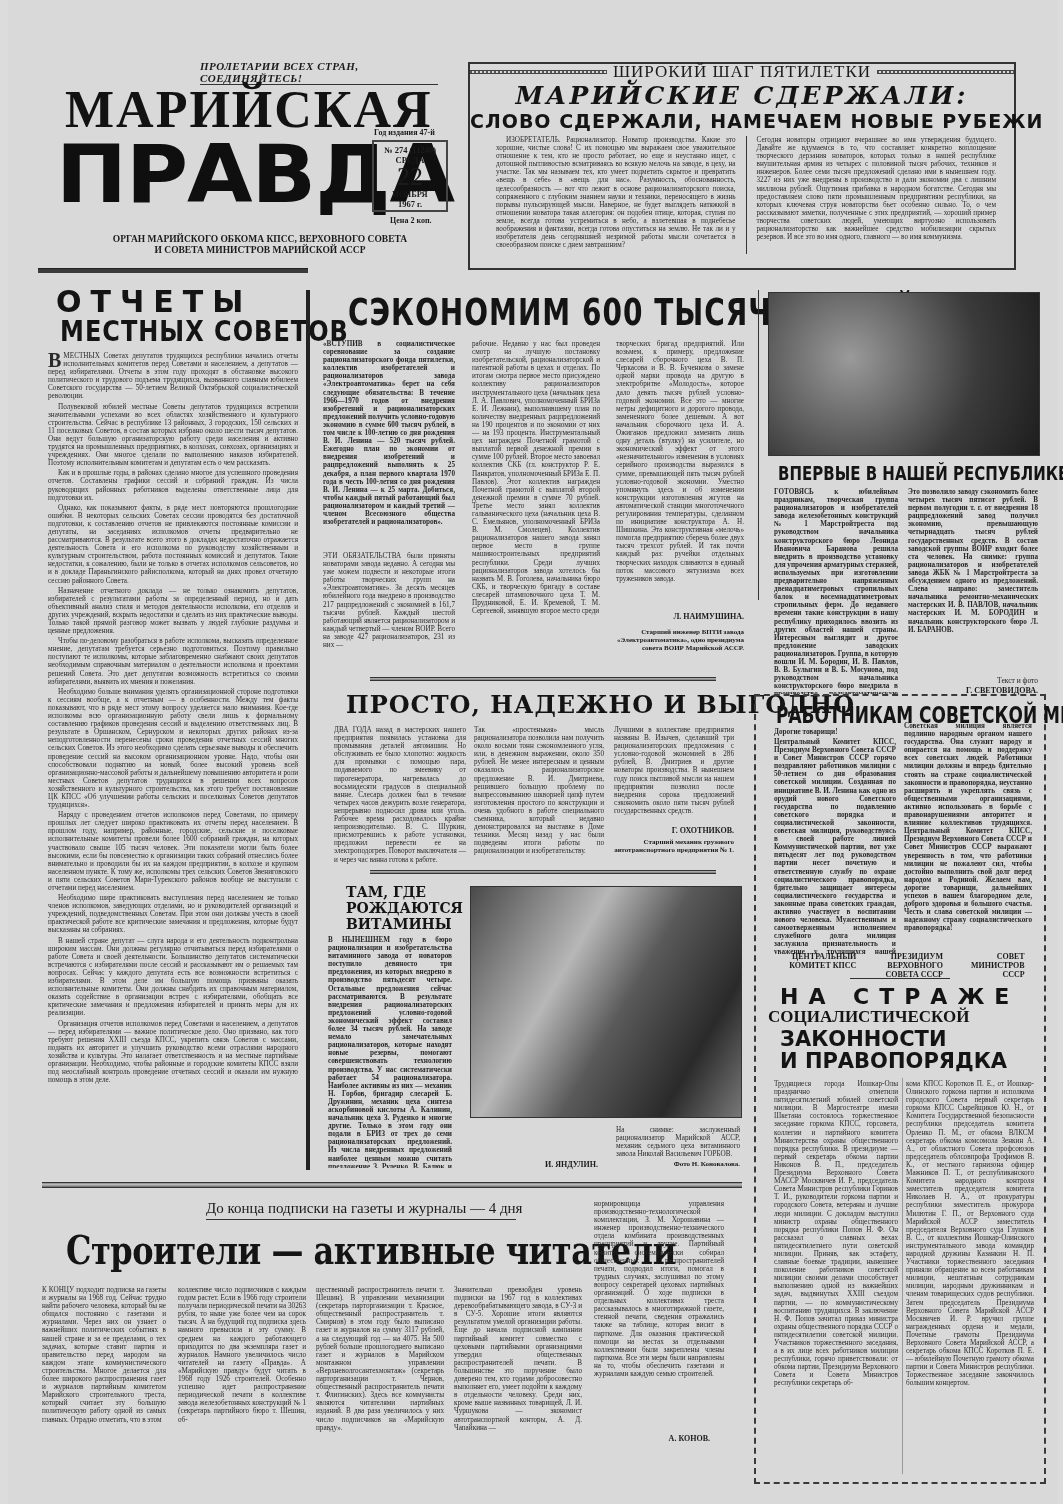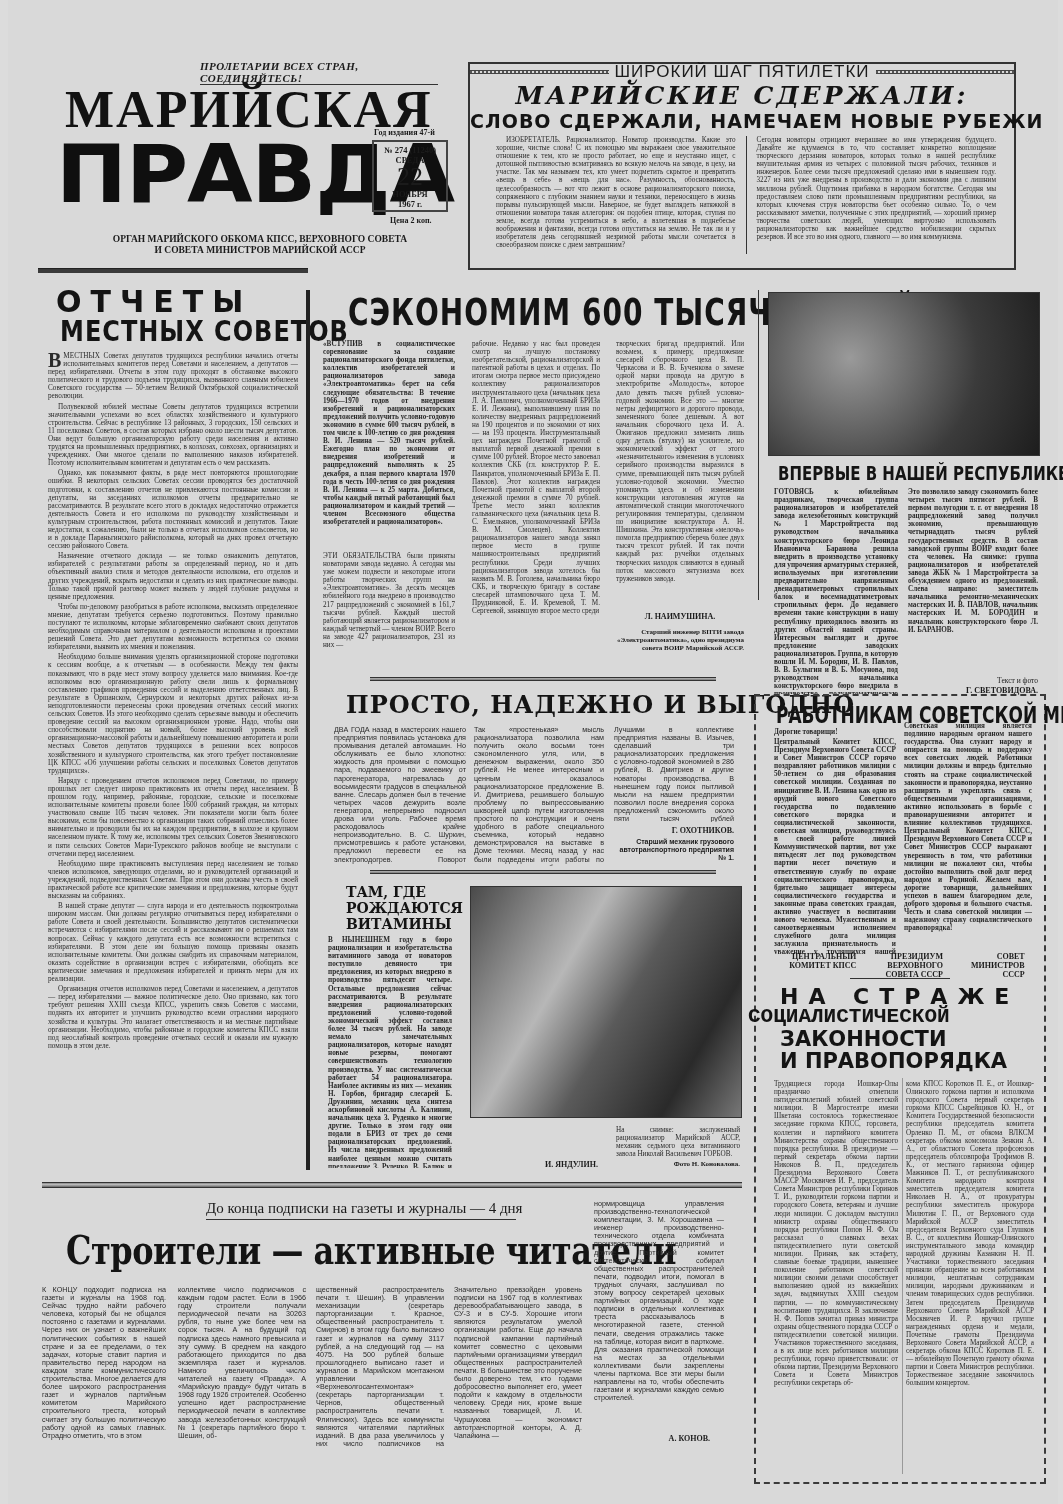--- a/index.html
+++ b/index.html
@@ -12,21 +12,21 @@
     overflow: hidden;
   }
   .page {
     position: absolute; left: 8px; top: 0; width: 1050px; height: 1504px;
     background: #d9d9d9;
   }
   .abs { position: absolute; }
   .txt { font-size: 7.2px; line-height: 8.1px; text-align: justify; color: #2a2a2a; }
   .txt p { text-indent: 10px; margin-bottom: 2px; }
   .bold { font-weight: bold; }
-  .cond { font-family: Liberation Sans, sans-serif; }
+  .cond { font-family: Liberation Serif, serif; }
   .dropcap { float: left; font-size: 20px; line-height: 16px; font-weight: bold; margin-right: 2px; }
 
   
   .motto { font-style: italic; font-size: 11px; font-weight: bold; letter-spacing: 0.5px; border-bottom: 1px solid #333; }
   .title1 { font-family: "Liberation Serif", serif; font-weight: 900; font-size: 52px; letter-spacing: 2px; line-height: 52px; color: #121212; }
   .title2 { font-family: "DejaVu Sans", sans-serif; font-weight: 900; font-size: 80px; letter-spacing: -1px; line-height: 74px; color: #0f0f0f; transform: scaleX(1.06); transform-origin: left; }
   .datebox { border: 2px solid #444; text-align: center; font-weight: bold; font-size: 8.5px; line-height: 10px; padding: 3px 2px; }
   .datebox .day { font-size: 26px; line-height: 24px; font-weight: normal; }
   .organ { font-weight: bold; font-size: 9.5px; text-align: center; line-height: 11px; }
 
@@ -81,37 +81,38 @@
     </div>
   </div>
 
   <div class="abs rule-thick" style="left:30px;top:268px;width:270px;"></div>
 
   <div class="abs headline" style="left:48px;top:284px;font-size:30px;letter-spacing:9px;">ОТЧЕТЫ</div>
   <div class="abs headline cond" style="left:52px;top:318px;font-size:24px;letter-spacing:1px;transform:scaleY(1.15);">МЕСТНЫХ СОВЕТОВ</div>
   <div class="abs txt" style="left:40px;top:352px;width:250px;height:820px;overflow:hidden;">
     <p style="text-indent:0;"><span class="dropcap">В</span><span>МЕСТНЫХ Советах депутатов трудящихся республики начались отчеты исполнительных комитетов перед Советами и населением, а депутатов — перед избирателями. Отчеты в этом году проходят в обстановке высокого политического и трудового подъема трудящихся, вызванного славным юбилеем Советского государства — 50-летием Великой Октябрьской социалистической революции.</span></p>
     <p>Полувековой юбилей местные Советы депутатов трудящихся встретили значительными успехами во всех областях хозяйственного и культурного строительства. Сейчас в республике 13 районных, 3 городских, 150 сельских и 11 поселковых Советов, в состав которых избрано около шести тысяч депутатов. Они ведут большую организаторскую работу среди населения и активно трудятся на промышленных предприятиях, в колхозах, совхозах, организациях и учреждениях. Они многое сделали по выполнению наказов избирателей. Поэтому исполнительным комитетам и депутатам есть о чем рассказать.</p>
+    <p>Как и в прошлые годы, в районах сделано многое для успешного проведения отчетов. Составлены графики сессий и собраний граждан. Из числа руководящих районных работников выделены ответственные лица для подготовки их.</p>
     <p>Однако, как показывают факты, в ряде мест повторяются прошлогодние ошибки. В некоторых сельских Советах сессии проводятся без достаточной подготовки, к составлению отчетов не привлекаются постоянные комиссии и депутаты, на заседаниях исполкомов отчеты предварительно не рассматриваются. В результате всего этого в докладах недостаточно отражается деятельность Совета и его исполкома по руководству хозяйственным и культурным строительством, работа постоянных комиссий и депутатов. Такие недостатки, к сожалению, были не только в отчетах исполкомов сельсоветов, но и в докладе Параньгинского райисполкома, который на днях провел отчетную сессию районного Совета.</p>
     <p>Назначение отчетного доклада — не только ознакомить депутатов, избирателей с результатами работы за определенный период, но и дать объективный анализ стиля и методов деятельности исполкома, его отделов и других учреждений, вскрыть недостатки и сделать из них практические выводы. Только такой прямой разговор может вызвать у людей глубокие раздумья и ценные предложения.</p>
     <p>Чтобы по-деловому разобраться в работе исполкома, высказать определенное мнение, депутатам требуется серьезно подготовиться. Поэтому правильно поступают те исполкомы, которые заблаговременно снабжают своих депутатов необходимым справочным материалом о деятельности исполкома и проектами решений Совета. Это дает депутатам возможность встретиться со своими избирателями, выявить их мнения и пожелания.</p>
     <p>Необходимо больше внимания уделять организационной стороне подготовки к сессиям вообще, а к отчетным — в особенности. Между тем факты показывают, что в ряде мест этому вопросу уделяется мало внимания. Кое-где исполкомы всю организационную работу свели лишь к формальному составлению графиков проведения сессий и выделению ответственных лиц. В результате в Оршанском, Сернурском и некоторых других районах из-за неподготовленности перенесены сроки проведения отчетных сессий многих сельских Советов. Из этого необходимо сделать серьезные выводы и обеспечить проведение сессий на высоком организационном уровне. Надо, чтобы они способствовали поднятию на новый, более высокий уровень всей организационно-массовой работы и дальнейшему повышению авторитета и роли местных Советов депутатов трудящихся в решении всех вопросов хозяйственного и культурного строительства, как этого требует постановление ЦК КПСС «Об улучшении работы сельских и поселковых Советов депутатов трудящихся».</p>
     <p>Наряду с проведением отчетов исполкомов перед Советами, по примеру прошлых лет следует широко практиковать их отчеты перед населением. В прошлом году, например, районные, городские, сельские и поселковые исполнительные комитеты провели более 1600 собраний граждан, на которых участвовало свыше 105 тысяч человек. Эти показатели могли быть более высокими, если бы повсеместно к организации таких собраний отнеслись более внимательно и проводили бы их на каждом предприятии, в колхозе и крупном населенном пункте. К тому же, исполкомы трех сельских Советов Звениговского и пяти сельских Советов Мари-Турекского районов вообще не выступали с отчетами перед населением.</p>
     <p>Необходимо шире практиковать выступления перед населением не только членов исполкомов, заведующих отделами, но и руководителей организаций и учреждений, подведомственных Советам. При этом они должны учесть в своей практической работе все критические замечания и предложения, которые будут высказаны на собраниях.</p>
     <p>В нашей стране депутат — слуга народа и его деятельность подконтрольна широким массам. Они должны регулярно отчитываться перед избирателями о работе Совета и своей деятельности. Большинство депутатов систематически встречаются с избирателями после сессий и рассказывают им о решаемых там вопросах. Сейчас у каждого депутата есть все возможности встретиться с избирателями. В этом деле им большую помощь призваны оказать исполнительные комитеты. Они должны снабдить их справочным материалом, оказать содействие в организации встреч с избирателями, обобщать все критические замечания и предложения избирателей и принять меры для их реализации.</p>
     <p>Организация отчетов исполкомов перед Советами и населением, а депутатов — перед избирателями — важное политическое дело. Оно призвано, как того требуют решения XXIII съезда КПСС, укрепить связь Советов с массами, поднять их авторитет и улучшить руководство всеми отраслями народного хозяйства и культуры. Это налагает ответственность и на местные партийные организации. Необходимо, чтобы районные и городские комитеты КПСС взяли под неослабный контроль проведение отчетных сессий и оказали им нужную помощь в этом деле.</p>
   </div>
   <div class="abs vbar" style="left:298px;top:290px;height:880px;"></div>
 
   <div class="abs headline cond" style="left:340px;top:290px;font-size:28px;letter-spacing:1px;transform:scaleY(1.35);transform-origin:top;">СЭКОНОМИМ 600 ТЫСЯЧ РУБЛЕЙ</div>
   <div class="abs txt bold" style="left:315px;top:340px;width:132px;height:208px;overflow:hidden;">«ВСТУПИВ в социалистическое соревнование за создание рационализаторского фонда пятилетки, коллектив изобретателей и рационализаторов завода «Электроавтоматика» берет на себя следующие обязательства: В течение 1966—1970 годов от внедрения изобретений и рационализаторских предложений получить условно-годовую экономию в сумме 600 тысяч рублей, в том числе к 100-летию со дня рождения В. И. Ленина — 520 тысяч рублей. Ежегодно план по экономии от внедрения изобретений и рацпредложений выполнять к 25 декабря, а план первого квартала 1970 года в честь 100-летия со дня рождения В. И. Ленина — к 25 марта. Добиться, чтобы каждый пятый работающий был рационализатором и каждый третий — членом Всесоюзного общества изобретателей и рационализаторов».</div>
   <div class="abs txt" style="left:315px;top:552px;width:132px;height:118px;overflow:hidden;">ЭТИ ОБЯЗАТЕЛЬСТВА были приняты новаторами завода недавно. А сегодня мы уже можем подвести и некоторые итоги работы творческих групп на «Электроавтоматике». За десять месяцев юбилейного года внедрено в производство 217 рацпредложений с экономией в 161,7 тысячи рублей. Каждый шестой работающий является рационализатором и каждый четвертый — членом ВОИР. Всего на заводе 427 рационализаторов, 231 из них —</div>
   <div class="abs txt" style="left:464px;top:340px;width:128px;height:330px;overflow:hidden;">рабочие. Недавно у нас был проведен смотр на лучшую постановку изобретательской, рационализаторской и патентной работы в цехах и отделах. По итогам смотра первое место присуждено коллективу рационализаторов инструментального цеха (начальник цеха Л. А. Павлович, уполномоченный БРИЗа Е. И. Лежнин), выполнившему план по количеству внедренных рацпредложений на 190 процентов и по экономии от них — на 193 процента. Инструментальный цех награжден Почетной грамотой с выплатой первой денежной премии в сумме 100 рублей. Второе место завоевал коллектив СКБ (гл. конструктор Р. Е. Панкратов, уполномоченный БРИЗа Е. П. Павлов). Этот коллектив награжден Почетной грамотой с выплатой второй денежной премии в сумме 70 рублей. Третье место занял коллектив гальванического цеха (начальник цеха В. С. Емельянов, уполномоченный БРИЗа В. М. Смолецев). Коллектив рационализаторов нашего завода занял первое место в группе машиностроительных предприятий республики. Среди лучших рационализаторов завода хотелось бы назвать М. В. Гоголева, начальника бюро СКБ, и творческую бригаду в составе слесарей штамповочного цеха Т. М. Прудниковой, Е. И. Кремевой, Т. М. Сергеевой, занявшую второе место среди</div>
   <div class="abs txt" style="left:608px;top:340px;width:128px;height:262px;overflow:hidden;">творческих бригад предприятий. Или возьмем, к примеру, предложение слесарей сборочного цеха В. П. Черкасова и В. В. Бученкова о замене одной марки провода на другую в электробритве «Молодость», которое дало девять тысяч рублей условно-годовой экономии. Все это — многие метры дефицитного и дорогого провода, замененного более дешевым. А вот начальник сборочного цеха И. А. Ожиганов предложил заменить лишь одну деталь (втулку) на усилителе, но экономический эффект от этого «незначительного» изменения в условиях серийного производства выразился в сумме, превышающей пять тысяч рублей условно-годовой экономии. Уместно упомянуть здесь и об изменении конструкции изготовления жгутов на автоматической станции многоточечного регулирования температуры, сделанном по инициативе конструктора А. Н. Шишкина. Эта конструктивная «мелочь» помогла предприятию сберечь более двух тысяч трехсот рублей. И так почти каждый раз: ручейки отдельных творческих находок сливаются в единый поток массового энтузиазма всех тружеников завода.</div>
-  <div class="abs sig" style="left:608px;top:612px;width:128px;text-align:center;">Л. НАИМУШИНА.</div>
+  <div class="abs sig" style="left:608px;top:612px;width:128px;">Л. НАИМУШИНА.</div>
   <div class="abs sig" style="left:608px;top:628px;width:128px;font-size:7px;line-height:8px;">Старший инженер БПТИ завода «Электроавтоматика», одно президиума совета ВОИР Марийской АССР.</div>
 
   <div class="abs rule-gray" style="left:362px;top:677px;width:346px;height:4px;"></div>
 
   <div class="abs headline" style="left:338px;top:690px;font-size:24px;font-family:'DejaVu Serif',serif;letter-spacing:1px;">ПРОСТО, НАДЕЖНО И ВЫГОДНО</div>
   <div class="abs txt cond" style="left:326px;top:726px;width:132px;height:140px;overflow:hidden;">ДВА ГОДА назад в мастерских нашего предприятия появилась установка для промывания деталей автомашин. Но обслуживать ее было хлопотно: жидкость для промывки с помощью пара, подаваемого по змеевику от парогенератора, нагревалась до восьмидесяти градусов в специальной ванне. Слесарь должен был в течение четырех часов дежурить возле генератора, непрерывно подносил дрова или уголь. Рабочее время расходовалось крайне непроизводительно. В. С. Шуркин, присмотревшись к работе установки, предложил перевести ее на электроподогрев. Поворот выключателя — и через час ванна готова к работе.</div>
   <div class="abs txt cond" style="left:466px;top:726px;width:130px;height:140px;overflow:hidden;">Так «простенькая» мысль рационализатора позволила нам получить около восьми тонн сэкономленного угля, или, в денежном выражении, около 350 рублей. Не менее интересным и ценным оказалось рационализаторское предложение В. И. Дмитриева, решившего большую проблему по выпрессовыванию шкворней цапф путем изготовления простого по конструкции и очень удобного в работе специального съемника, который недавно демонстрировался на выставке в Доме техники. Месяц назад у нас были подведены итоги работы по рационализации и изобретательству.</div>
   <div class="abs txt cond" style="left:606px;top:726px;width:120px;height:96px;overflow:hidden;">Лучшими в коллективе предприятия названы В. Изычев, сделавший три рационализаторских предложения с условно-годовой экономией в 286 рублей, В. Дмитриев и другие новаторы производства. В нынешнем году поиск пытливой мысли на нашем предприятии позволил после внедрения сорока предложений сэкономить около пяти тысяч рублей государственных средств.</div>
   <div class="abs sig" style="left:606px;top:826px;width:120px;">Г. ОХОТНИКОВ.</div>
   <div class="abs sig cond" style="left:606px;top:838px;width:120px;font-size:7px;line-height:8px;">Старший механик грузового автотранспортного предприятия № 1.</div>
@@ -139,21 +140,21 @@
   <div class="abs txt bold" style="left:766px;top:738px;width:122px;height:216px;overflow:hidden;">Центральный Комитет КПСС, Президиум Верховного Совета СССР и Совет Министров СССР горячо поздравляют работников милиции с 50-летием со дня образования советской милиции. Созданная по инициативе В. И. Ленина как одно из орудий нового Советского государства по подавлению советского порядка и социалистической законности, советская милиция, руководствуясь в своей работе линией Коммунистической партии, вот уже пятьдесят лет под руководством партии несет почетную и ответственную службу по охране социалистического правопорядка, бдительно защищает интересы социалистического государства и законные права советских граждан, активно участвует в воспитании нового человека. Мужественным и самоотверженным исполнением служебного долга милиция заслужила признательность и уважение у трудящихся нашей страны.</div>
   <div class="abs txt bold" style="left:896px;top:722px;width:128px;height:232px;overflow:hidden;">Советская милиция является подлинно народным органом нашего государства. Она служит народу и опирается на помощь и поддержку всех советских людей. Работники милиции должны и впредь бдительно стоять на страже социалистической законности и правопорядка, неустанно расширять и укреплять связь с общественными организациями, активно использовать в борьбе с правонарушениями авторитет и влияние коллективов трудящихся. Центральный Комитет КПСС, Президиум Верховного Совета СССР и Совет Министров СССР выражают уверенность в том, что работники милиции не пожалеют сил, чтобы достойно выполнить свой долг перед народом и Родиной. Желаем вам, дорогие товарищи, дальнейших успехов в вашем благородном деле, доброго здоровья и большого счастья. Честь и слава советской милиции — надежному стражу социалистического правопорядка!</div>
   <div class="abs sign3" style="left:770px;top:952px;width:250px;">
     <div style="width:75px;">ЦЕНТРАЛЬНЫЙ КОМИТЕТ КПСС</div>
     <div style="width:80px;">ПРЕЗИДИУМ ВЕРХОВНОГО СОВЕТА СССР</div>
     <div style="width:75px;">СОВЕТ МИНИСТРОВ СССР</div>
   </div>
   <div class="abs" style="left:842px;top:978px;width:100px;height:1px;background:#333;"></div>
 
   <div class="abs headline" style="left:772px;top:984px;font-size:22px;letter-spacing:10px;font-family:'DejaVu Sans',sans-serif;">НА СТРАЖЕ</div>
-  <div class="abs headline" style="left:740px;top:1006px;font-size:21px;font-family:Liberation Mono, monospace;line-height:22px;">СОЦИАЛИСТИЧЕСКОЙ</div>
+  <div class="abs headline" style="left:760px;top:1006px;font-size:17px;font-family:Liberation Serif, serif;line-height:22px;">СОЦИАЛИСТИЧЕСКОЙ</div>
   <div class="abs headline" style="left:772px;top:1028px;font-size:21px;font-family:'DejaVu Sans',sans-serif;line-height:22px;">ЗАКОННОСТИ</div>
   <div class="abs headline" style="left:772px;top:1050px;font-size:21px;font-family:'DejaVu Sans',sans-serif;line-height:22px;">И ПРАВОПОРЯДКА</div>
   <div class="abs txt" style="left:766px;top:1080px;width:124px;height:396px;overflow:hidden;">Трудящиеся города Йошкар-Олы празднично отметили пятидесятилетний юбилей советской милиции. В Маргостеатре имени Шкетана состоялось торжественное заседание горкома КПСС, горсовета, коллегии и партийного комитета Министерства охраны общественного порядка республики. В президиуме — первый секретарь обкома партии Никонов В. П., председатель Президиума Верховного Совета МАССР Москвичев И. Р., председатель Совета Министров республики Горинов Т. И., руководители горкома партии и городского Совета, ветераны и лучшие люди милиции. С докладом выступил министр охраны общественного порядка республики Попов Н. Ф. Он рассказал о славных вехах пятидесятилетнего пути советской милиции. Приняв, как эстафету, славные боевые традиции, нынешнее поколение работников советской милиции своими делами способствует выполнению одной из важнейших задач, выдвинутых XXIII съездом партии, — по коммунистическому воспитанию трудящихся. В заключение Н. Ф. Попов зачитал приказ министра охраны общественного порядка СССР о пятидесятилетии советской милиции. Участников торжественного заседания, а в их лице всех работников милиции республики, горячо приветствовали: от обкома партии, Президиума Верховного Совета и Совета Министров республики секретарь об-</div>
   <div class="abs vline" style="left:894px;top:1078px;height:396px;background:#999;"></div>
   <div class="abs txt" style="left:898px;top:1080px;width:128px;height:396px;overflow:hidden;">кома КПСС Коротков П. Е., от Йошкар-Олинского горкома партии и исполкома городского Совета первый секретарь горкома КПСС Сырейщиков Ю. Н., от Комитета Государственной безопасности республики председатель комитета Орленко П. М., от обкома ВЛКСМ секретарь обкома комсомола Зенкин А. А., от областного Совета профсоюзов председатель облсовпрофа Трофимов В. К., от местного гарнизона офицер Мажников П. Т., от республиканского Комитета народного контроля заместитель председателя комитета Николаев Н. А., от прокуратуры республики заместитель прокурора Милютин Г. П., от Верховного суда Марийской АССР заместитель председателя Верховного суда Глушков В. С., от коллектива Йошкар-Олинского инструментального завода командир народной дружины Казанкин Н. П. Участники торжественного заседания приняли обращение ко всем работникам милиции, нештатным сотрудникам милиции, народным дружинникам и членам товарищеских судов республики. Затем председатель Президиума Верховного Совета Марийской АССР Москвичев И. Р. вручил группе награжденных ордена и медали, Почетные грамоты Президиума Верховного Совета Марийской АССР, а секретарь обкома КПСС Коротков П. Е. — юбилейную Почетную грамоту обкома партии и Совета Министров республики. Торжественное заседание закончилось большим концертом.</div>
 
   <div class="abs rule-gray" style="left:34px;top:1182px;width:700px;"></div>
 
   <div class="abs" style="left:198px;top:1200px;width:310px;font-size:15px;border-bottom:1px solid #333;padding-bottom:2px;white-space:nowrap;">До конца подписки на газеты и журналы — 4 дня</div>
   <div class="abs headline" style="left:58px;top:1228px;font-size:32px;font-family:'DejaVu Serif',serif;letter-spacing:-0.5px;transform:scaleY(1.2);transform-origin:top;">Строители — активные читатели</div>

